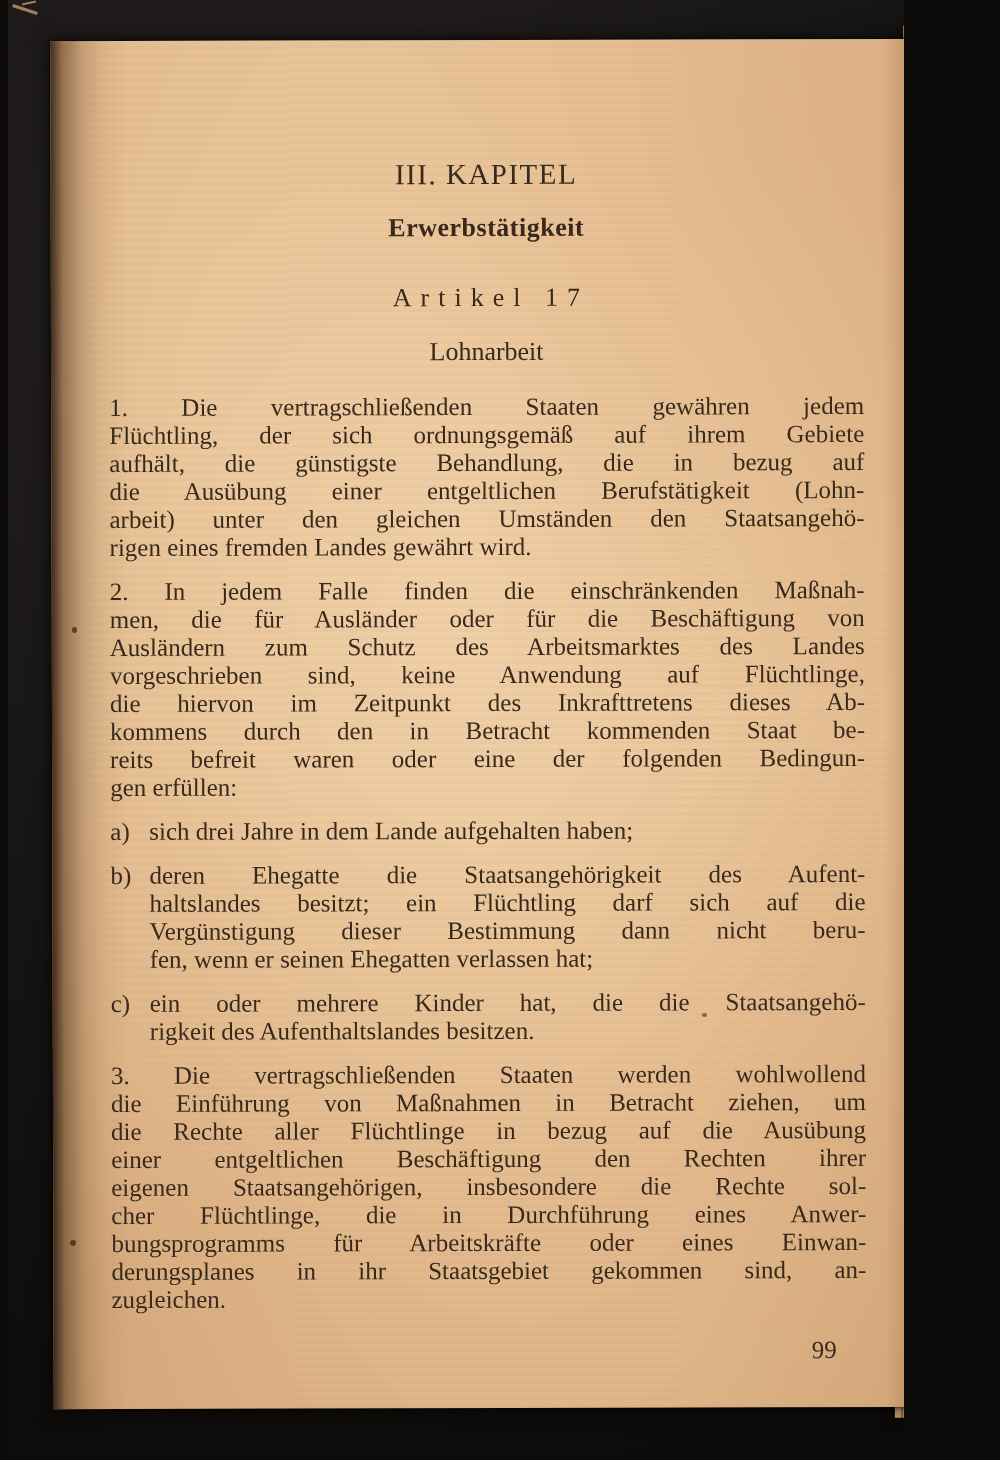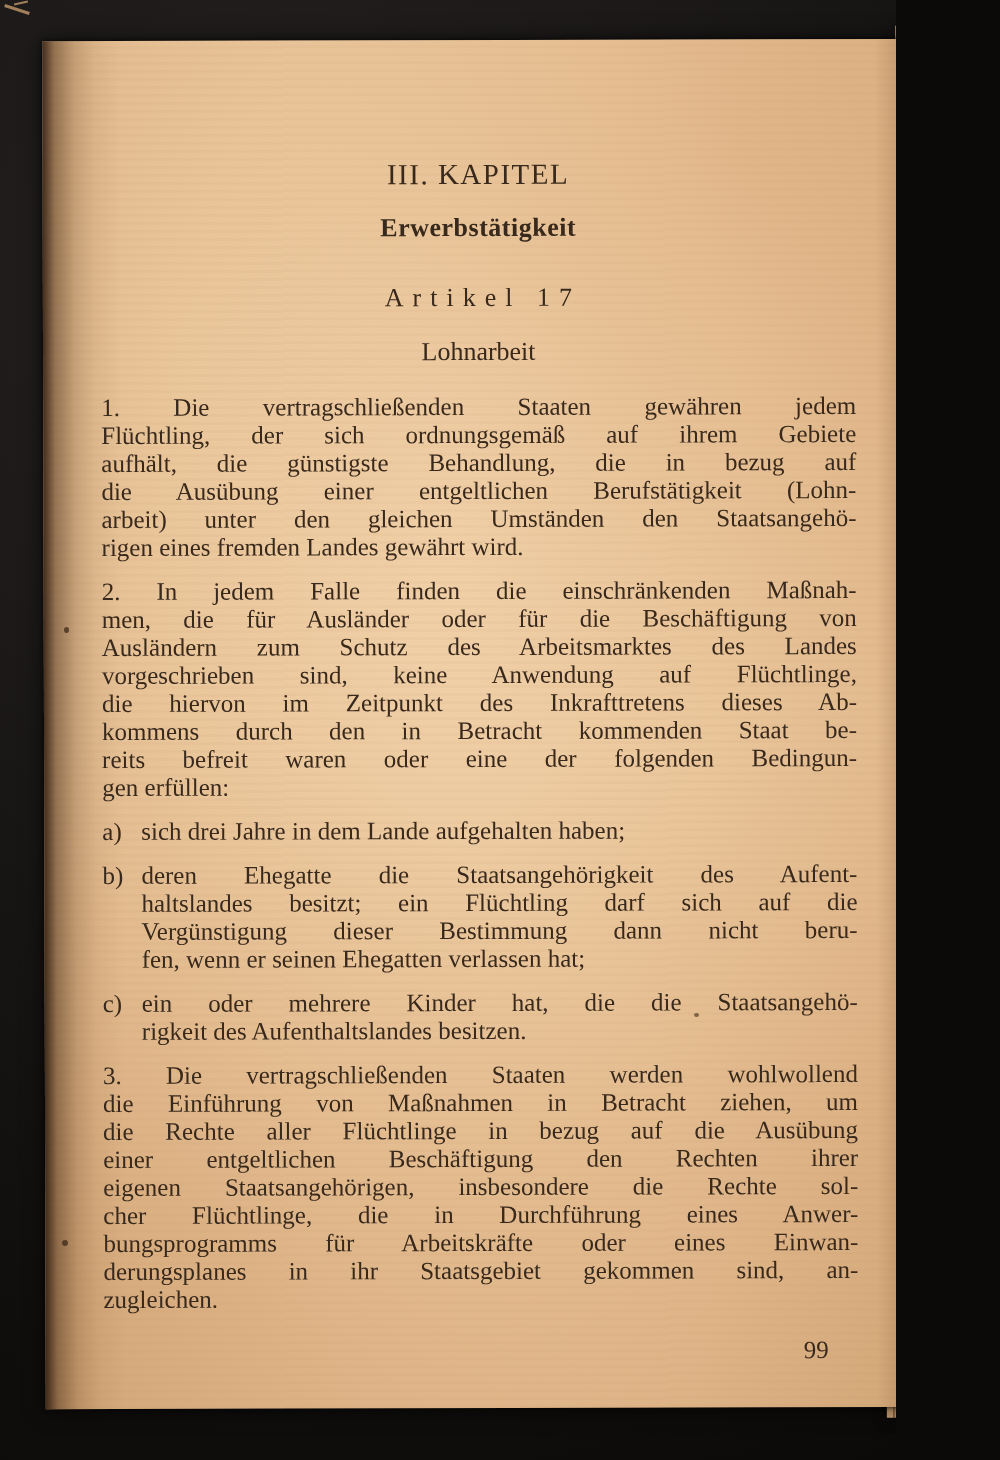--- a/index.html
+++ b/index.html
@@ -3,20 +3,21 @@
 <meta charset="utf-8">
 <style>
   html,body{margin:0;padding:0;background:#0b0a09;}
   .scene{
     position:relative;
     width:896px;height:1460px;
     overflow:hidden;
     background:
       radial-gradient(circle at 30% 18%, #242120 0%, #161413 55%, #0b0a09 100%);
     font-family:"Liberation Serif","DejaVu Serif",serif;
+    margin-left:8px;
   }
   
   .edge-stack{
     position:absolute;left:891px;top:26px;width:80px;height:1392px;
     transform:rotate(0.35deg);
     background:
       linear-gradient(90deg, rgba(0,0,0,0) 0%, rgba(0,0,0,0.10) 55%, rgba(0,0,0,0.45) 100%),
       repeating-linear-gradient(90deg,
         #c79e6f 0px,#c79e6f 6px,
         #85603e 6px,#97704a 8px,

